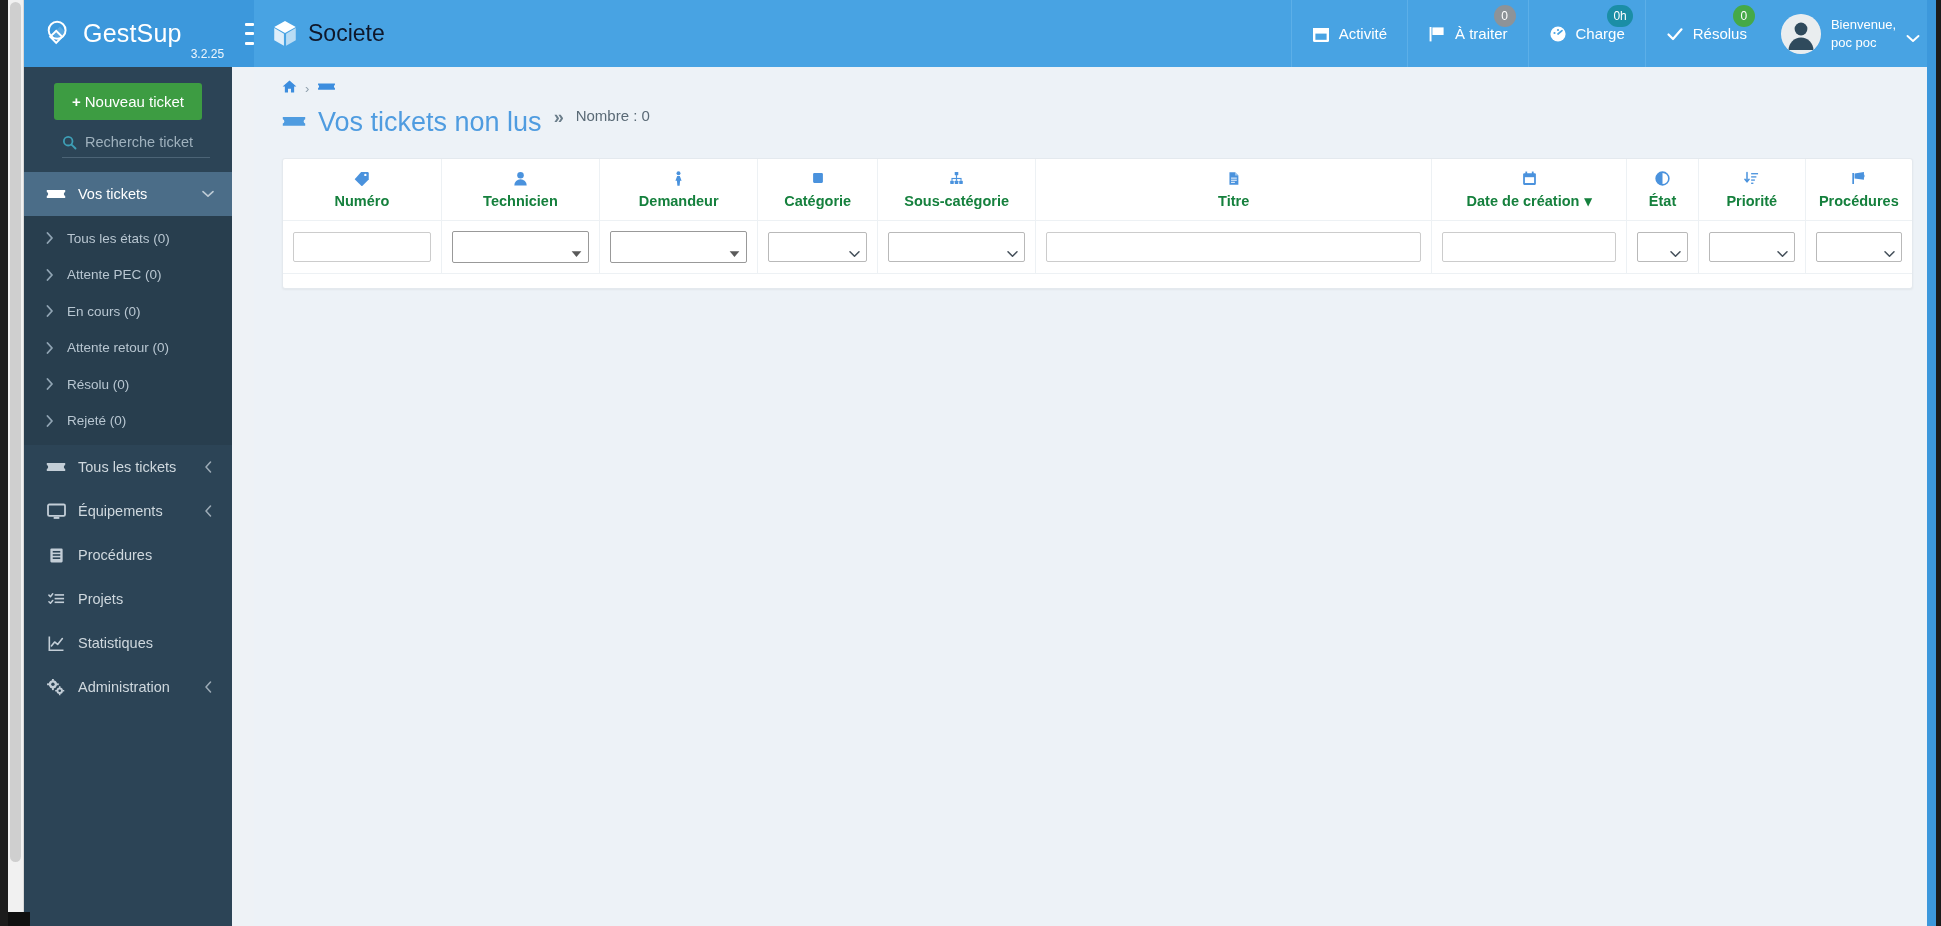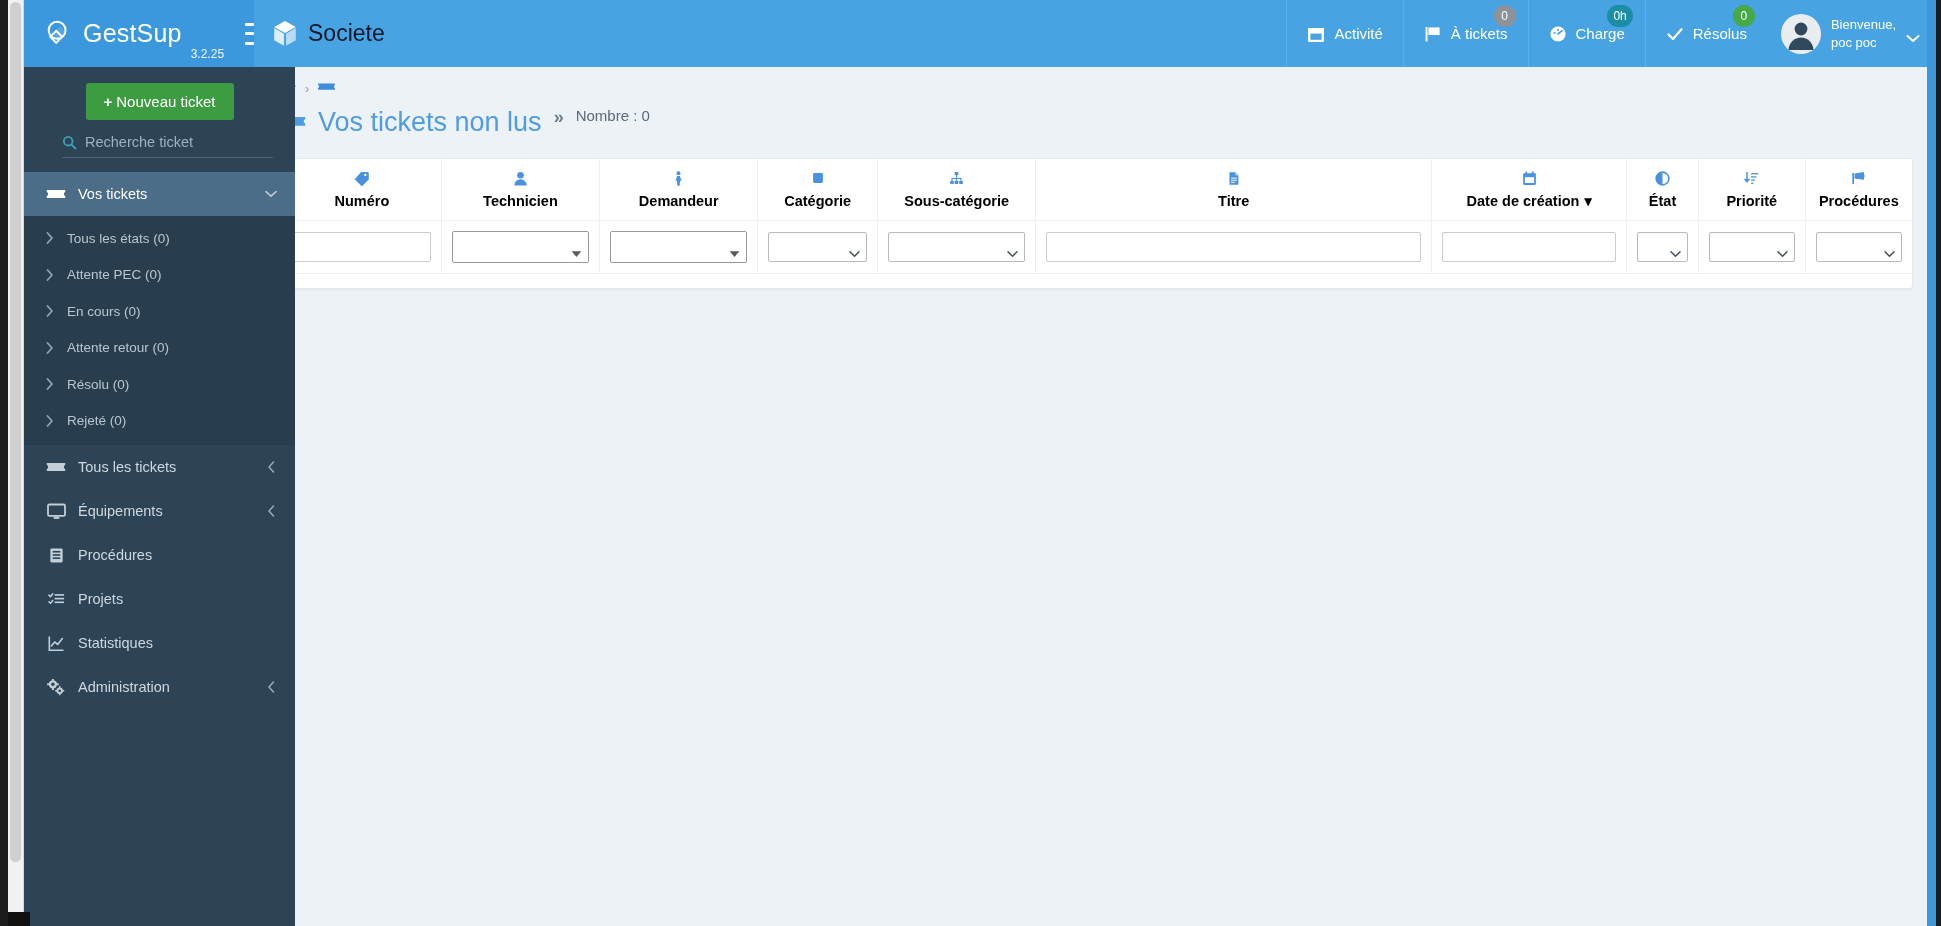--- a/index.html
+++ b/index.html
@@ -87,21 +87,21 @@
   .avatar {
     width: 40px; height: 40px; border-radius: 50%; background: #eceff1;
     display: flex; align-items: flex-end; justify-content: center; overflow: hidden;
     flex: 0 0 40px;
   }
   .user-text { font-size: 13px; line-height: 18px; }
   .caret-dn { width: 14px; height: 9px; }
 
   
   .sidebar {
-    position: absolute; left: 16px; top: 67px; width: 271px; bottom: 0;
+    position: absolute; left: 16px; top: 67px; width: 208px; bottom: 0;
     background: #2c4456; z-index: 30; overflow: hidden;
   }
   .new-ticket-wrap { padding: 16px 0 10px; display: flex; justify-content: center; }
   .btn-new {
     background: #3d9c42; color: #fff; border: none; border-radius: 3px;
     font-size: 15px; padding: 10px 18px; cursor: pointer;
     font-family: "Liberation Sans", sans-serif;
   }
   .btn-new .plus { font-weight: bold; margin-right: 4px; }
 
@@ -152,21 +152,21 @@
   .page-count { color: #5a6a76; font-size: 15px; }
 
   .card {
     margin: 20px 14px 0 28px; background: #fff; border-radius: 3px;
     border: 1px solid #e4e9ee; box-shadow: 0 1px 2px rgba(0,0,0,.05);
     padding-bottom: 14px;
   }
   table.tickets { width: 100%; border-collapse: collapse; table-layout: fixed; }
   table.tickets th {
     border: 1px solid #edf1f4; border-top: none; padding: 12px 4px 11px;
-    text-align: center; color: #000000; font-size: 14.5px; font-weight: bold;
+    text-align: center; color: #15803d; font-size: 14.5px; font-weight: bold;
     vertical-align: middle;
   }
   table.tickets th:first-child { border-left: none; }
   table.tickets th:last-child { border-right: none; }
   .th-ico { display: block; margin: 0 auto 6px; height: 16px; }
   .th-label { display: inline-block; }
   .sort-caret { display: inline-block; margin-left: 5px; }
 
   table.tickets td {
     border: 1px solid #edf1f4; padding: 10px 10px; text-align: center;
@@ -248,21 +248,21 @@
           <span>Activité</span>
         </div>
 
         <div class="nav-item">
           <span class="ico">
             <svg viewBox="0 0 18 18" width="18" height="18" fill="#ffffff">
               <rect x="1.6" y="2" width="1.9" height="14.4"></rect>
               <path d="M4.4 2.4 h11.2 v7.6 h-11.2 z"></path>
             </svg>
           </span>
-          <span>À tickets</span>
+          <span>À traiter</span>
           <span class="nav-badge badge-grey">0</span>
         </div>
 
         <div class="nav-item">
           <span class="ico">
             <svg viewBox="0 0 18 18" width="18" height="18">
               <circle cx="9" cy="9" r="7.6" fill="#ffffff"></circle>
               <path d="M9 9 L13 5.6" stroke="#48a3e3" stroke-width="1.7" stroke-linecap="round"></path>
               <circle cx="5.5" cy="8" r="1.1" fill="#48a3e3"></circle>
               <circle cx="9" cy="5" r="1.1" fill="#48a3e3"></circle>

